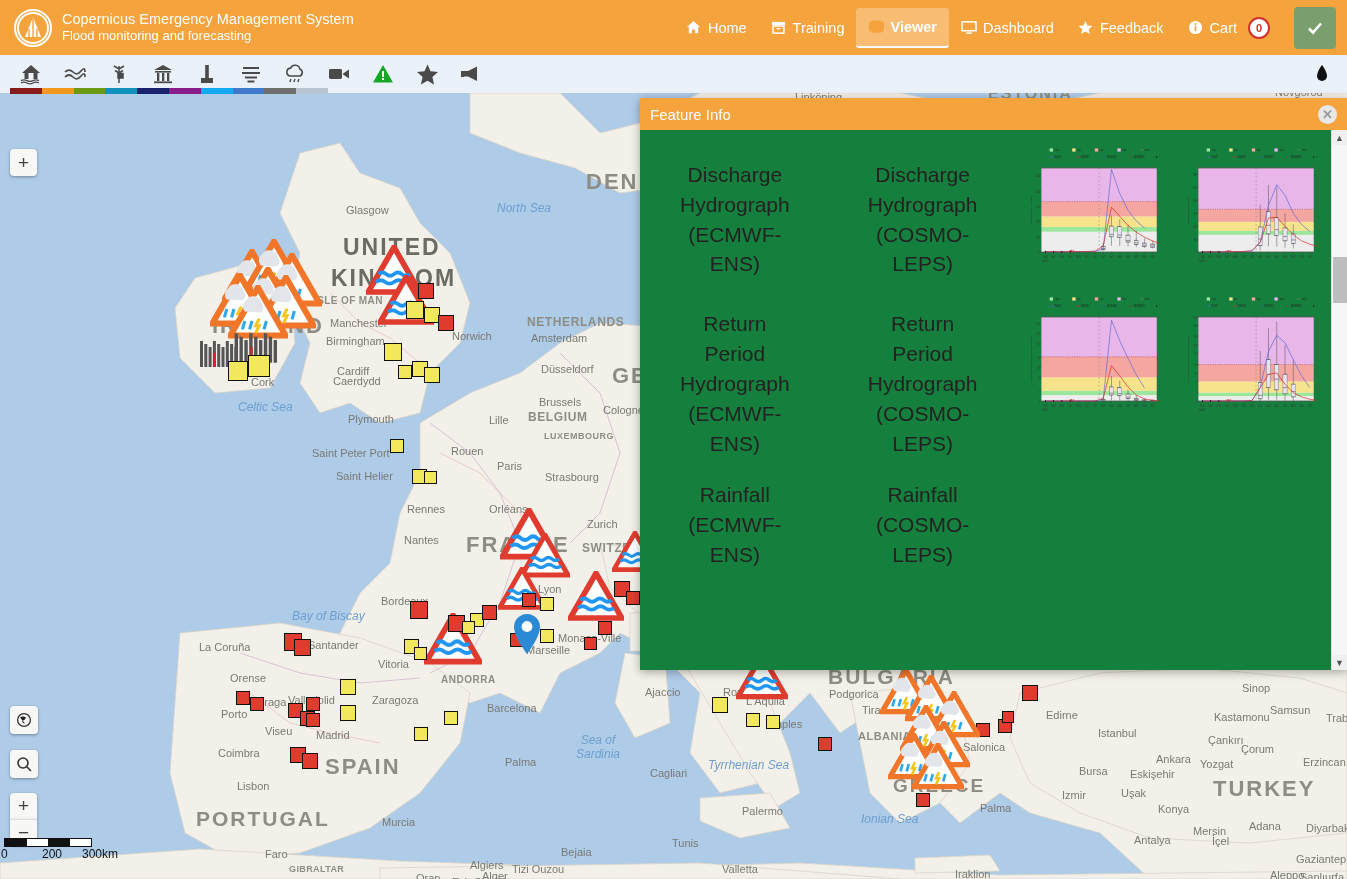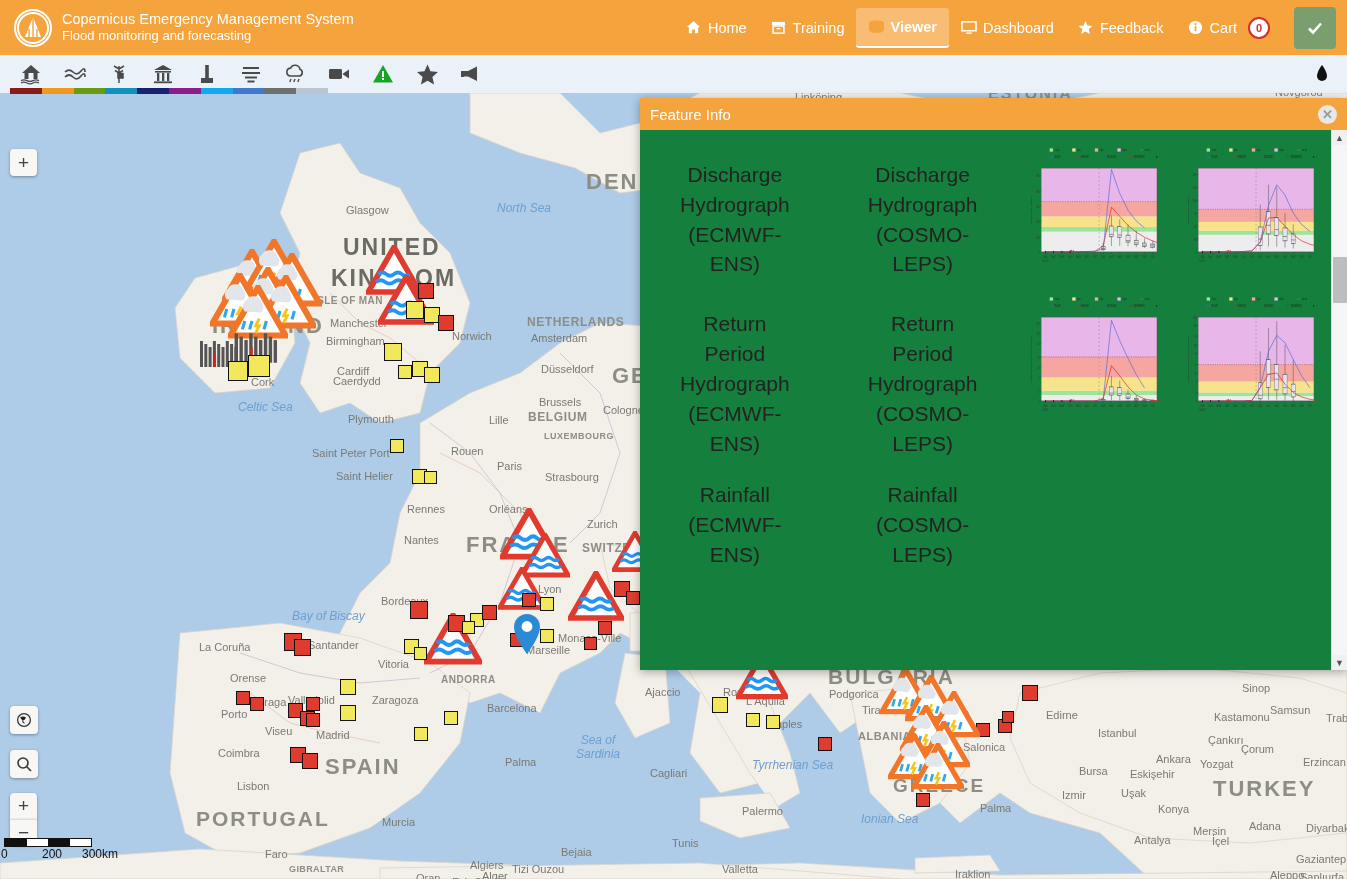--- a/index.html
+++ b/index.html
@@ -307,21 +307,21 @@
       <path d="M330 200 L360 230 L390 245 L420 270"></path>
       <path d="M440 360 L480 380 L520 420 L540 470"></path>
       <path d="M250 600 L290 630 L330 640 L380 650"></path>
     </g>
   </svg>
 
   <div class="sea-label" style="left:497px;top:108px">North Sea</div>
   <div class="sea-label" style="left:238px;top:307px">Celtic Sea</div>
   <div class="sea-label" style="left:292px;top:516px">Bay of Biscay</div>
   <div class="sea-label" style="left:567px;top:640px;width:62px;text-align:center">Sea of Sardinia</div>
-  <div class="sea-label" style="left:752px;top:665px">Tyrrhenian Sea</div>
+  <div class="sea-label" style="left:708px;top:665px">Tyrrhenian Sea</div>
   <div class="sea-label" style="left:861px;top:719px">Ionian Sea</div>
 
   <div class="plabel country" style="left:586px;top:76px;font-size:22px">DENMARK</div>
   <div class="plabel country" style="left:212px;top:220px;font-size:22px">IRELAND</div>
   <div class="plabel country" style="left:343px;top:141px;font-size:23px;color:#6b6b63">UNITED</div>
   <div class="plabel country" style="left:331px;top:172px;font-size:23px;color:#6b6b63">KINGDOM</div>
   <div class="plabel country" style="left:612px;top:270px;font-size:22px">GERMANY</div>
   <div class="plabel country" style="left:466px;top:439px;font-size:22px">FRANCE</div>
   <div class="plabel country" style="left:325px;top:661px;font-size:22px">SPAIN</div>
   <div class="plabel country" style="left:196px;top:714px;font-size:21px">PORTUGAL</div>

